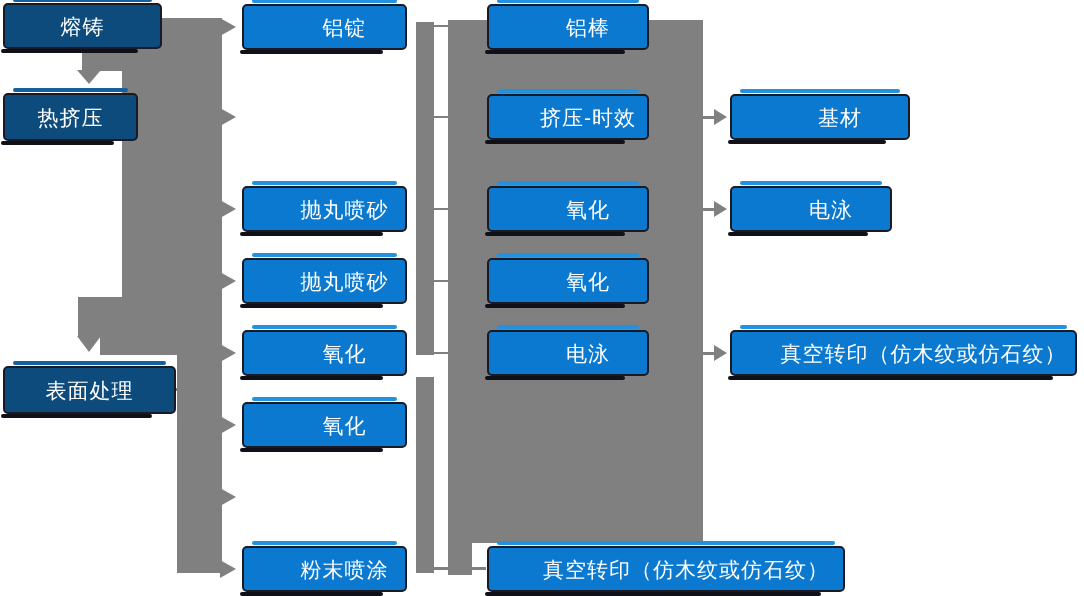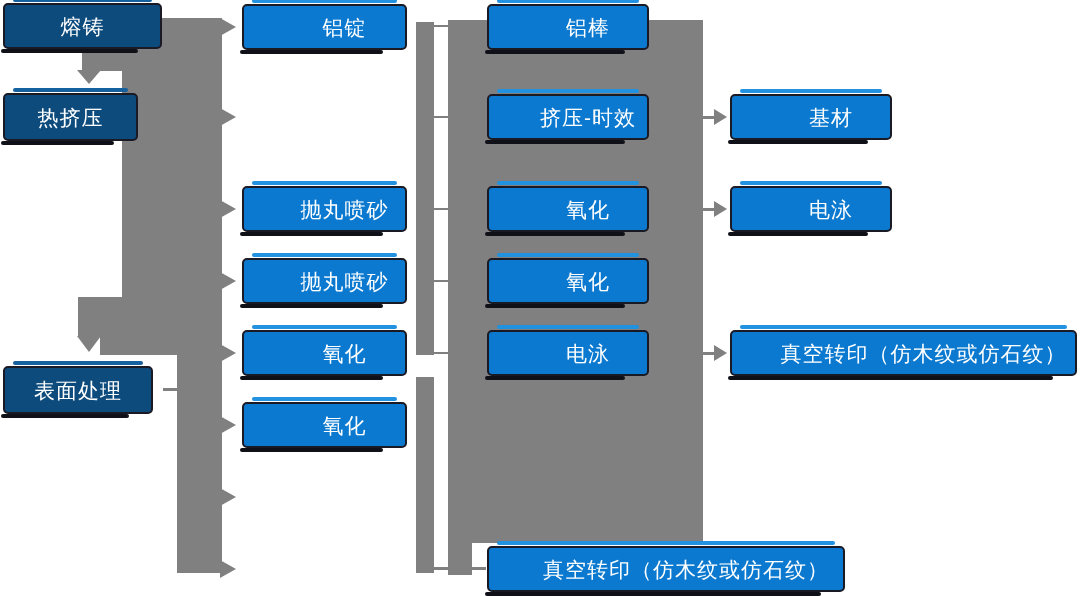--- a/index.html
+++ b/index.html
@@ -80,32 +80,33 @@
 
   <div class="gray" style="left:703px;top:116px;width:12px;height:3px"></div>
   <div class="arr-r-sm" style="left:714px;top:109px"></div>
   <div class="gray" style="left:703px;top:208px;width:12px;height:3px"></div>
   <div class="arr-r-sm" style="left:714px;top:201px"></div>
   <div class="gray" style="left:703px;top:352px;width:12px;height:3px"></div>
   <div class="arr-r-sm" style="left:714px;top:345px"></div>
 
   <div class="node stage" style="left:3px;top:3px;width:159px;height:46px">熔铸</div>
   <div class="node stage" style="left:3px;top:93px;width:135px;height:48px">热挤压</div>
-  <div class="node stage" style="left:3px;top:366px;width:150px;height:48px">表面处理</div>
+  <div class="node stage" style="left:3px;top:366px;width:173px;height:48px">表面处理</div>
 
   <div class="node proc" style="left:242px;top:4px;width:165px;height:46px">铝锭</div>
   <div class="node proc" style="left:242px;top:186px;width:165px;height:46px">抛丸喷砂</div>
   <div class="node proc" style="left:242px;top:258px;width:165px;height:46px">抛丸喷砂</div>
   <div class="node proc" style="left:242px;top:330px;width:165px;height:46px">氧化</div>
   <div class="node proc" style="left:242px;top:402px;width:165px;height:46px">氧化</div>
+  <div class="node proc" style="left:242px;top:546px;width:165px;height:46px">粉末喷涂</div>
 
   <div class="node proc" style="left:487px;top:4px;width:162px;height:46px">铝棒</div>
   <div class="node proc" style="left:487px;top:94px;width:162px;height:46px">挤压-时效</div>
   <div class="node proc" style="left:487px;top:186px;width:162px;height:46px">氧化</div>
   <div class="node proc" style="left:487px;top:258px;width:162px;height:46px">氧化</div>
   <div class="node proc" style="left:487px;top:330px;width:162px;height:46px">电泳</div>
   <div class="node proc" style="left:487px;top:546px;width:358px;height:46px">真空转印（仿木纹或仿石纹）</div>
 
-  <div class="node proc" style="left:730px;top:94px;width:162px;height:46px">基材</div>
+  <div class="node proc" style="left:730px;top:94px;width:180px;height:46px">基材</div>
   <div class="node proc" style="left:730px;top:186px;width:162px;height:46px">电泳</div>
   <div class="node proc" style="left:730px;top:330px;width:347px;height:46px">真空转印（仿木纹或仿石纹）</div>
 
 </div>
 
 </body></html>

